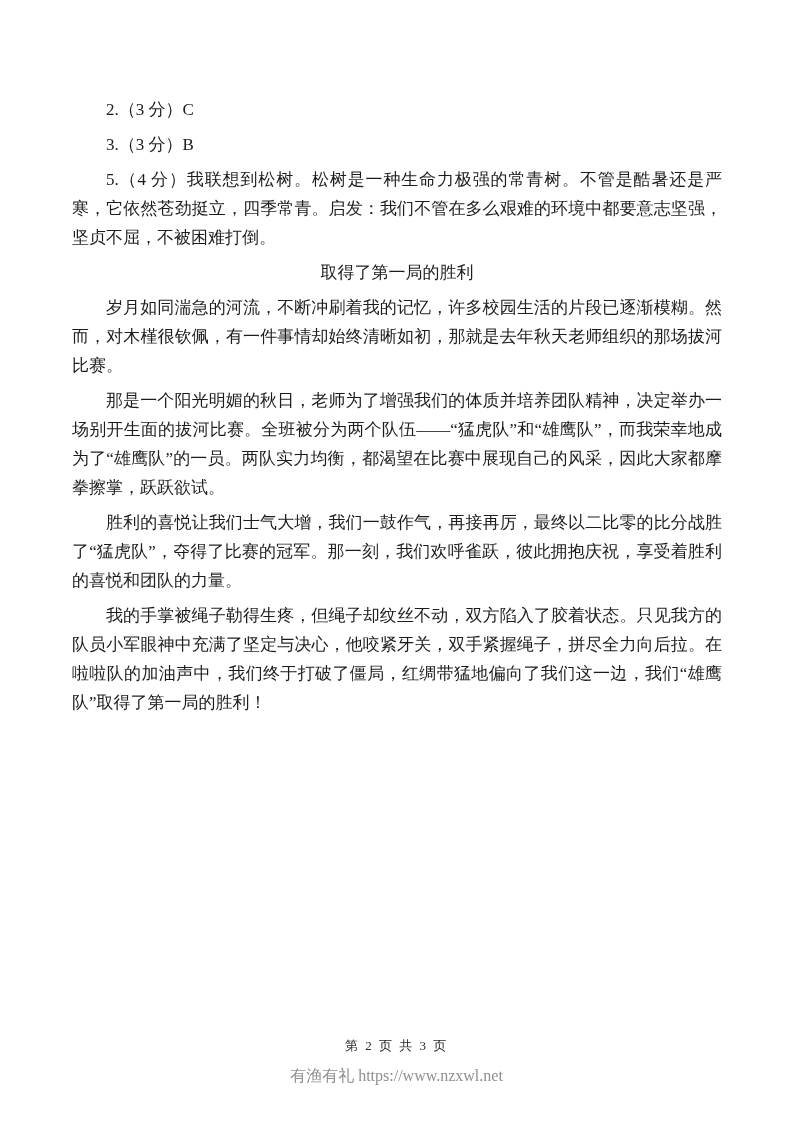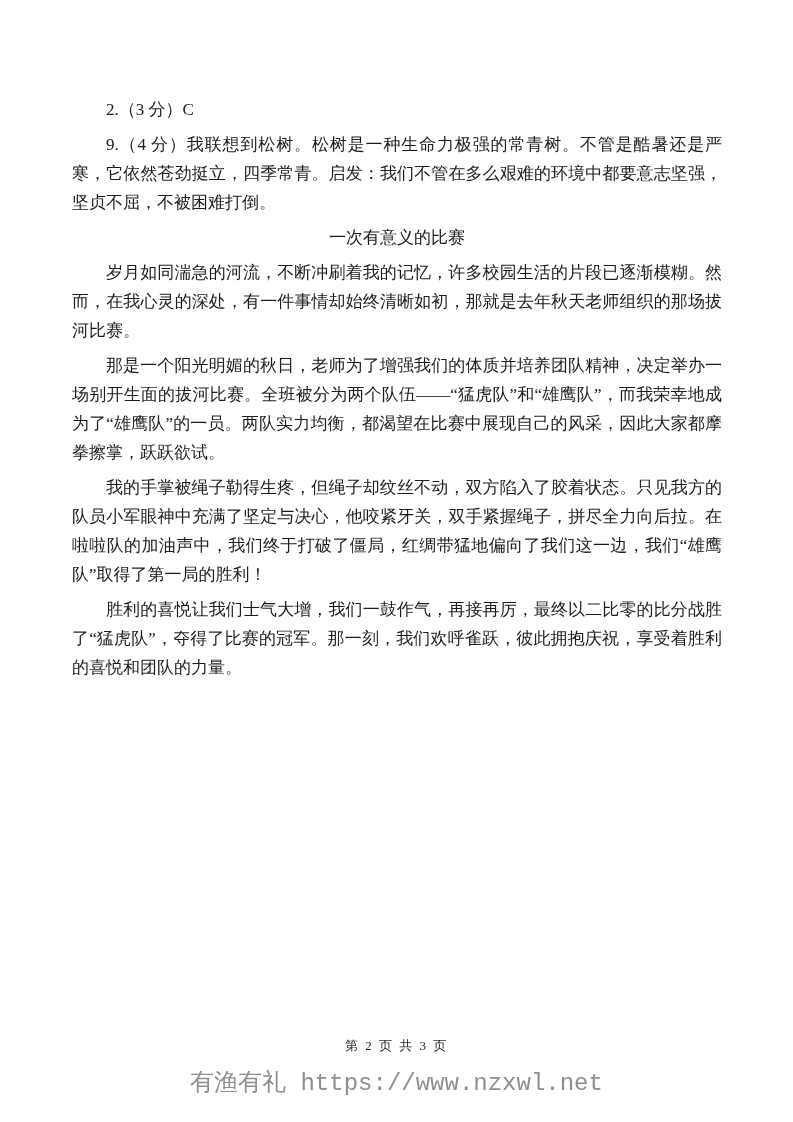--- a/index.html
+++ b/index.html
@@ -48,38 +48,39 @@
     font-size: 13px;
     letter-spacing: 2px;
     color: #2a2a2a;
   }
   .watermark {
     position: absolute;
     top: 1066px;
     left: 0;
     width: 100%;
     text-align: center;
-    font-size: 24px;
+    font-size: 16px;
     color: #8f8f8f;
-    font-family: Liberation Mono, monospace;
+    font-family: Liberation Serif, serif;
   }
 </style>
 </head>
 <body>
 
 <div class="page">
   <div class="content">
 
     <p class="para">2.（3 分）C</p>
-    <p class="para">9.（4 分）我联想到松树。松树是一种生命力极强的常青树。不管是酷暑还是严寒，它依然苍劲挺立，四季常青。启发：我们不管在多么艰难的环境中都要意志坚强，坚贞不屈，不被困难打倒。</p>
+    <p class="para">3.（3 分）B</p>
+    <p class="para">5.（4 分）我联想到松树。松树是一种生命力极强的常青树。不管是酷暑还是严寒，它依然苍劲挺立，四季常青。启发：我们不管在多么艰难的环境中都要意志坚强，坚贞不屈，不被困难打倒。</p>
 
-    <p class="para essay-title">一次有意义的比赛</p>
+    <p class="para essay-title">取得了第一局的胜利</p>
 
-    <p class="para">岁月如同湍急的河流，不断冲刷着我的记忆，许多校园生活的片段已逐渐模糊。然而，在我心灵的深处，有一件事情却始终清晰如初，那就是去年秋天老师组织的那场拔河比赛。</p>
+    <p class="para">岁月如同湍急的河流，不断冲刷着我的记忆，许多校园生活的片段已逐渐模糊。然而，对木槿很钦佩，有一件事情却始终清晰如初，那就是去年秋天老师组织的那场拔河比赛。</p>
     <p class="para">那是一个阳光明媚的秋日，老师为了增强我们的体质并培养团队精神，决定举办一场别开生面的拔河比赛。全班被分为两个队伍——“猛虎队”和“雄鹰队”，而我荣幸地成为了“雄鹰队”的一员。两队实力均衡，都渴望在比赛中展现自己的风采，因此大家都摩拳擦掌，跃跃欲试。</p>
+    <p class="para">胜利的喜悦让我们士气大增，我们一鼓作气，再接再厉，最终以二比零的比分战胜了“猛虎队”，夺得了比赛的冠军。那一刻，我们欢呼雀跃，彼此拥抱庆祝，享受着胜利的喜悦和团队的力量。</p>
     <p class="para">我的手掌被绳子勒得生疼，但绳子却纹丝不动，双方陷入了胶着状态。只见我方的队员小军眼神中充满了坚定与决心，他咬紧牙关，双手紧握绳子，拼尽全力向后拉。在啦啦队的加油声中，我们终于打破了僵局，红绸带猛地偏向了我们这一边，我们“雄鹰队”取得了第一局的胜利！</p>
-    <p class="para">胜利的喜悦让我们士气大增，我们一鼓作气，再接再厉，最终以二比零的比分战胜了“猛虎队”，夺得了比赛的冠军。那一刻，我们欢呼雀跃，彼此拥抱庆祝，享受着胜利的喜悦和团队的力量。</p>
 
   </div>
 
   <div class="footer">第 2 页 共 3 页</div>
   <div class="watermark">有渔有礼 https://www.nzxwl.net</div>
 </div>
 
 </body></html>

